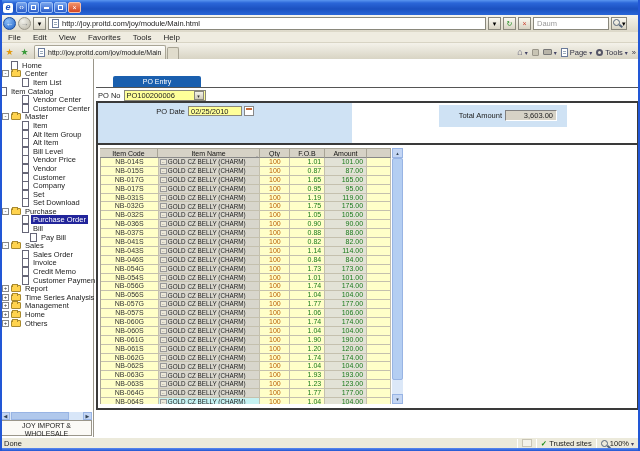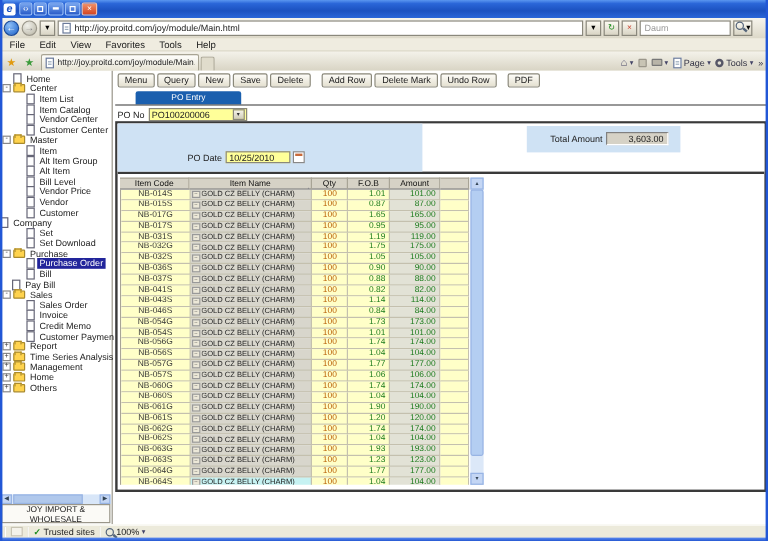--- a/index.html
+++ b/index.html
@@ -237,21 +237,21 @@
         </div>
         <div class="tree-item" style="padding-left: 2px;">
           <span class="expander">-</span>
           <span class="icon-folder"></span>
           <span class="lbl">Center</span>
         </div>
         <div class="tree-item" style="padding-left: 22px;">
           <span class="icon-doc"></span>
           <span class="lbl">Item List</span>
         </div>
-        <div class="tree-item" style="padding-left: 22px;">
+        <div class="tree-item" style="">
           <span class="icon-doc"></span>
           <span class="lbl">Item Catalog</span>
         </div>
         <div class="tree-item" style="padding-left: 22px;">
           <span class="icon-doc"></span>
           <span class="lbl">Vendor Center</span>
         </div>
         <div class="tree-item" style="padding-left: 22px;">
           <span class="icon-doc"></span>
           <span class="lbl">Customer Center</span>
@@ -282,21 +282,21 @@
           <span class="lbl">Vendor Price</span>
         </div>
         <div class="tree-item" style="padding-left: 22px;">
           <span class="icon-doc"></span>
           <span class="lbl">Vendor</span>
         </div>
         <div class="tree-item" style="padding-left: 22px;">
           <span class="icon-doc"></span>
           <span class="lbl">Customer</span>
         </div>
-        <div class="tree-item" style="">
+        <div class="tree-item" style="padding-left: 22px;">
           <span class="icon-doc"></span>
           <span class="lbl">Company</span>
         </div>
         <div class="tree-item" style="padding-left: 22px;">
           <span class="icon-doc"></span>
           <span class="lbl">Set</span>
         </div>
         <div class="tree-item" style="padding-left: 22px;">
           <span class="icon-doc"></span>
           <span class="lbl">Set Download</span>
@@ -307,21 +307,21 @@
           <span class="lbl">Purchase</span>
         </div>
         <div class="tree-item selected" style="padding-left: 22px;">
           <span class="icon-doc"></span>
           <span class="lbl">Purchase Order</span>
         </div>
         <div class="tree-item" style="padding-left: 22px;">
           <span class="icon-doc"></span>
           <span class="lbl">Bill</span>
         </div>
-        <div class="tree-item" style="padding-left: 10px;">
+        <div class="tree-item" style="padding-left: 30px;">
           <span class="icon-doc"></span>
           <span class="lbl">Pay Bill</span>
         </div>
         <div class="tree-item" style="padding-left: 2px;">
           <span class="expander">-</span>
           <span class="icon-folder"></span>
           <span class="lbl">Sales</span>
         </div>
         <div class="tree-item" style="padding-left: 22px;">
           <span class="icon-doc"></span>
@@ -370,57 +370,40 @@
       <span class="hs-thumb"></span>
       <span class="hs-btn" style="margin-left:auto;">▶</span>
     </div>
     <div class="abs side-footer">
       <div>JOY IMPORT &amp;</div>
       <div>WHOLESALE</div>
     </div>
   </div>
 
   <div class="abs main">
-    <div class="abs btn-toolbar" id="btn-toolbar">
-        <div class="tb-group">
-          <span class="tb-btn">Menu</span>
-          <span class="tb-btn">Query</span>
-          <span class="tb-btn">New</span>
-          <span class="tb-btn">Save</span>
-          <span class="tb-btn">Delete</span>
-        </div>
-        <div class="tb-group">
-          <span class="tb-btn">Add Row</span>
-          <span class="tb-btn">Delete Mark</span>
-          <span class="tb-btn">Undo Row</span>
-        </div>
-        <div class="tb-group">
-          <span class="tb-btn">PDF</span>
-        </div>
-      </div>
 
     <div class="abs po-tab">PO Entry</div>
     <div class="abs po-tab-rule"></div>
 
     <div class="abs pono-row">
       <span class="form-label">PO No</span>
       <span class="combo" style="width:82px;">
         <span class="val">PO100200006</span>
         <span class="btn">▾</span>
       </span>
     </div>
 
     <div class="abs page-box">
       <div class="abs form-strip">
         <div class="abs blue-panel"></div>
         <div class="abs blue-total"></div>
 
-        <div class="frow" style="left:2px; top:3px;margin-top:20px;">
+        <div class="frow" style="left:2px; top:3px;">
           <span class="flabel">PO Date</span>
-          <span class="field" style="width:54px;">10/25/2010</span>
+          <span class="field" style="width:54px;">02/25/2010</span>
           <span class="cal-ico"></span>
         </div>
         <div class="frow" style="left:345px; top:7px;">
           <span class="form-label" style="width:62px; text-align:right; padding-right:3px;">Total Amount</span>
           <span class="total-field">3,603.00</span>
         </div>
       </div>
 
       <div class="abs grid">
         <div class="grid-head" id="grid-head">
@@ -745,20 +728,21 @@
       <div class="abs vscroll">
         <span class="vs-btn" style="top:0;">▴</span>
         <span class="vs-thumb"></span>
         <span class="vs-btn" style="top:246px;">▾</span>
       </div>
     </div>
   </div>
 </div>
 
 <div class="abs statusbar">
+  <span class="st-done">Done</span>
   <span class="st-sep"></span>
   <span class="st-ico"></span>
   <span class="st-sep"></span>
   <span style="display:flex;align-items:center;">
     <span class="check">✓</span>
     <span>Trusted sites</span>
   </span>
   <span class="st-sep"></span>
   <span style="display:flex;align-items:center;gap:2px;padding-right:6px;">
     <span class="mag"></span>

